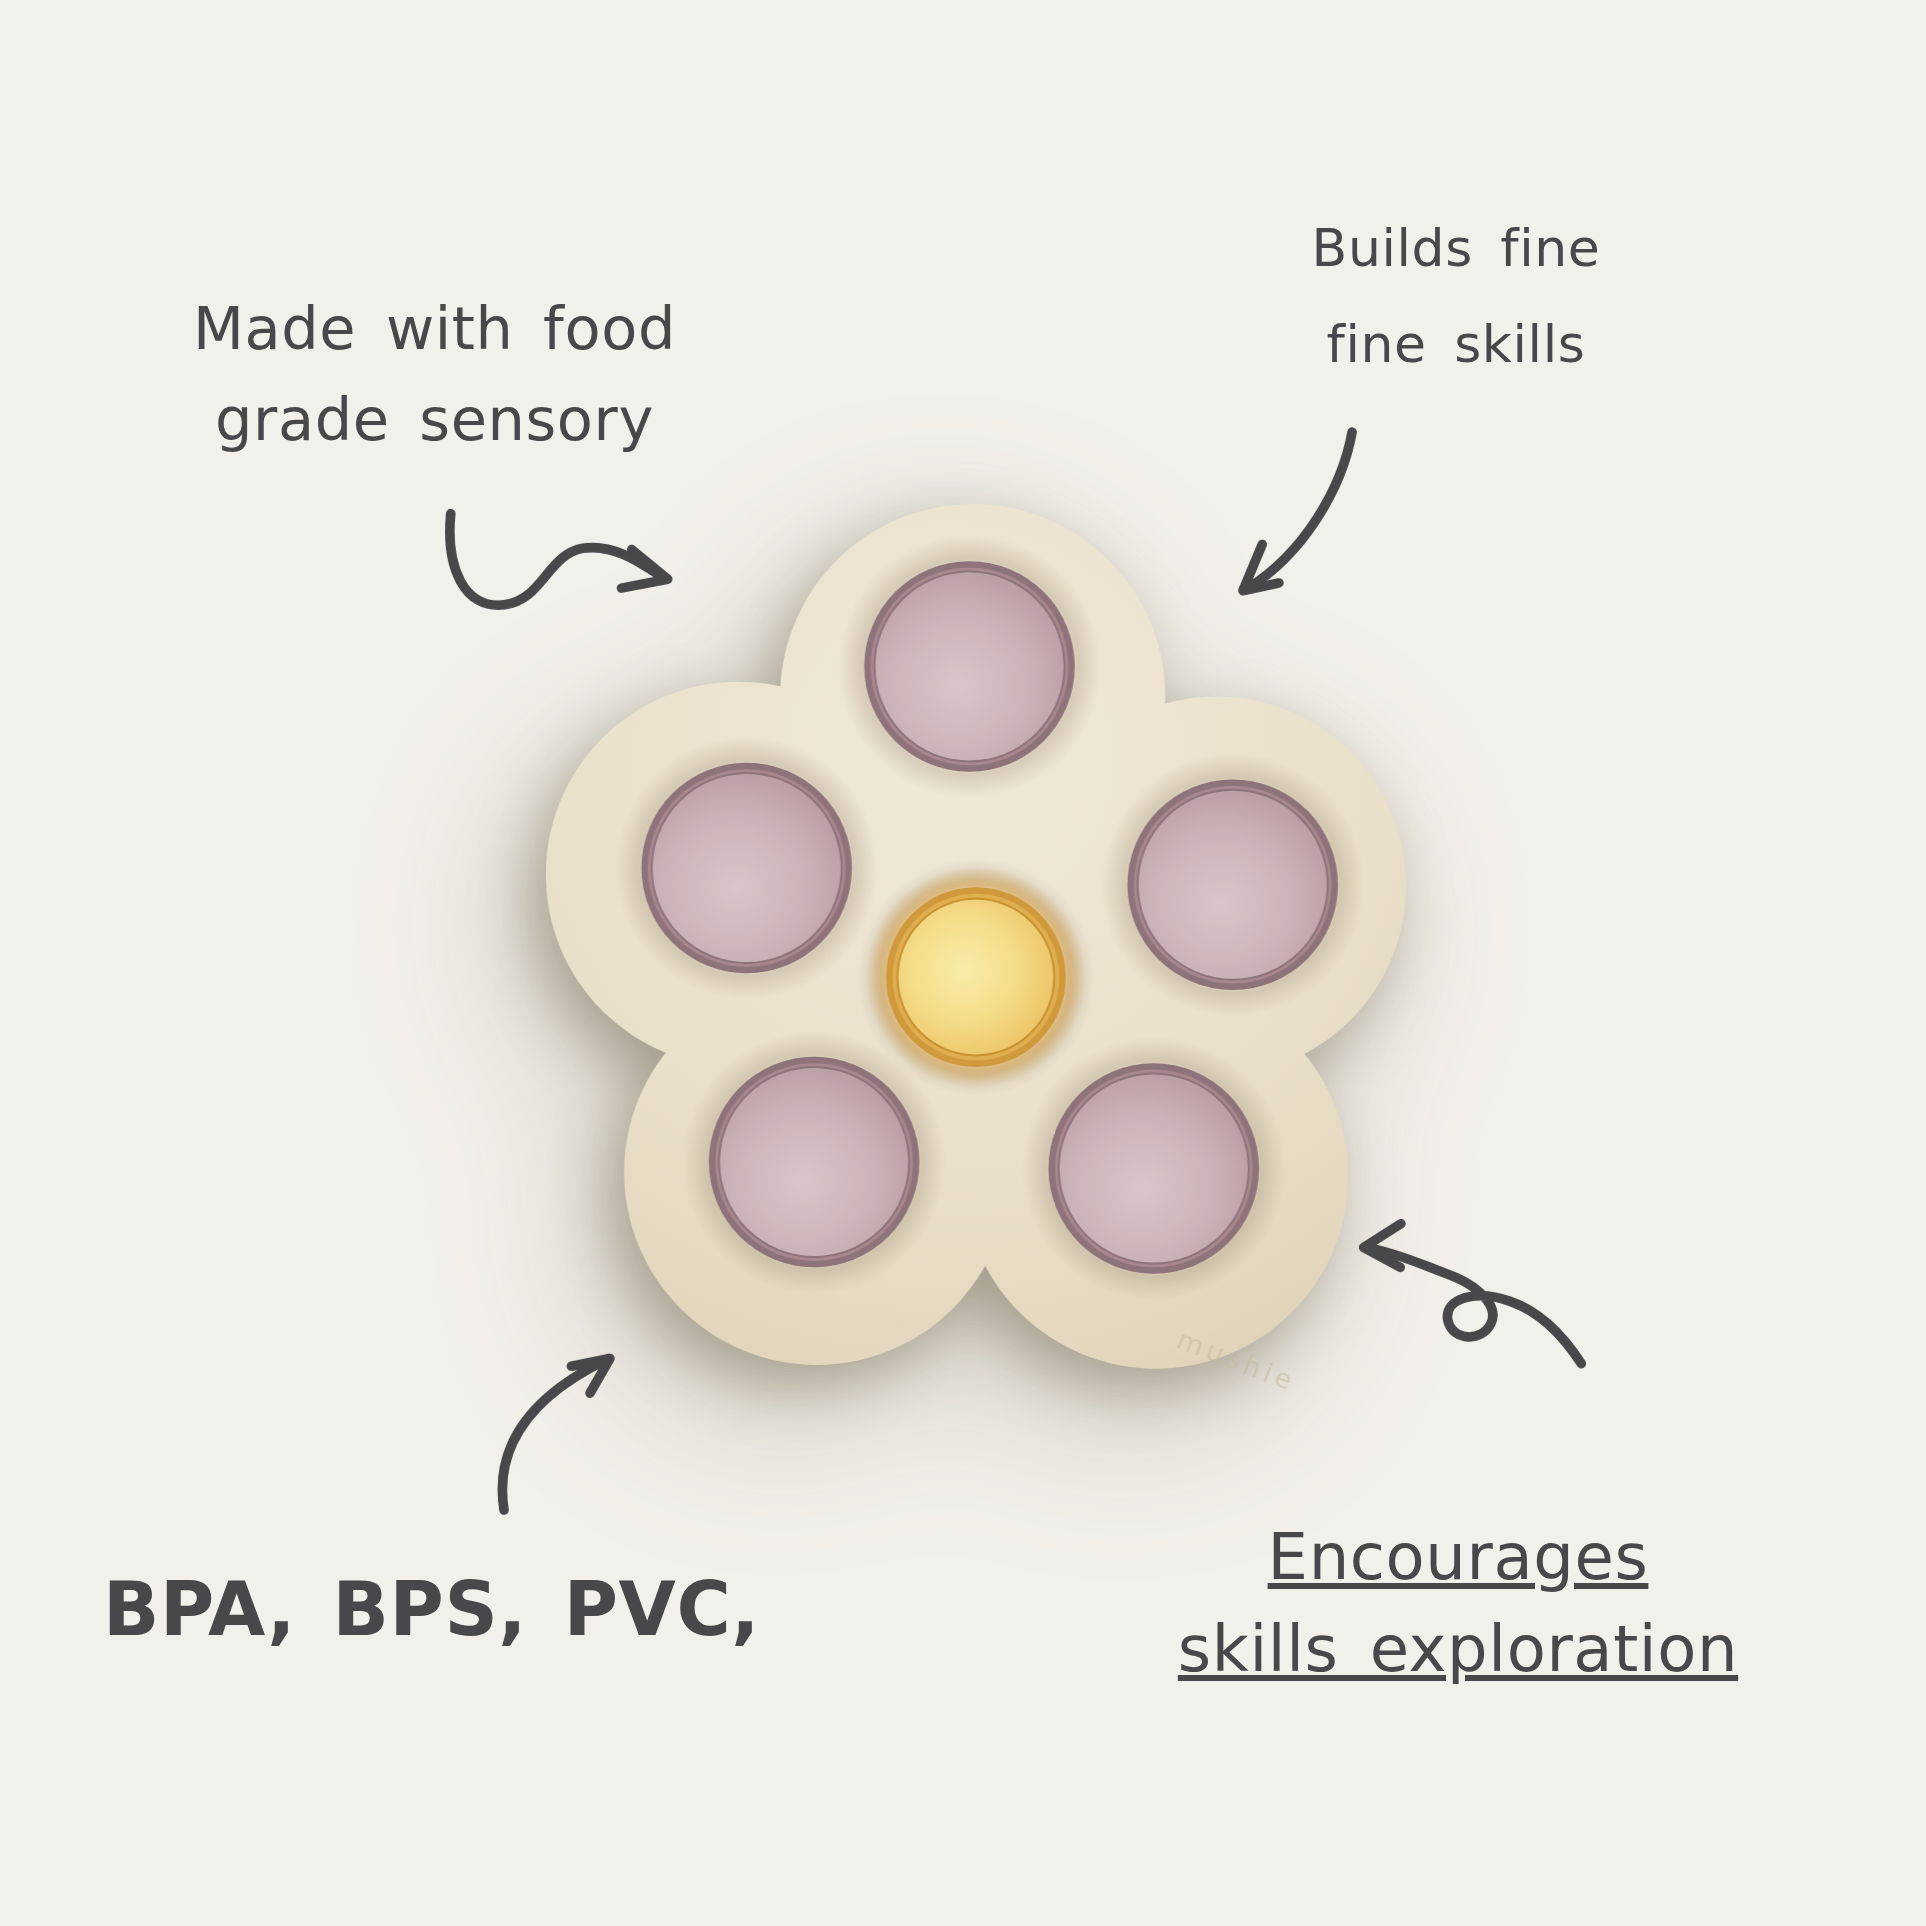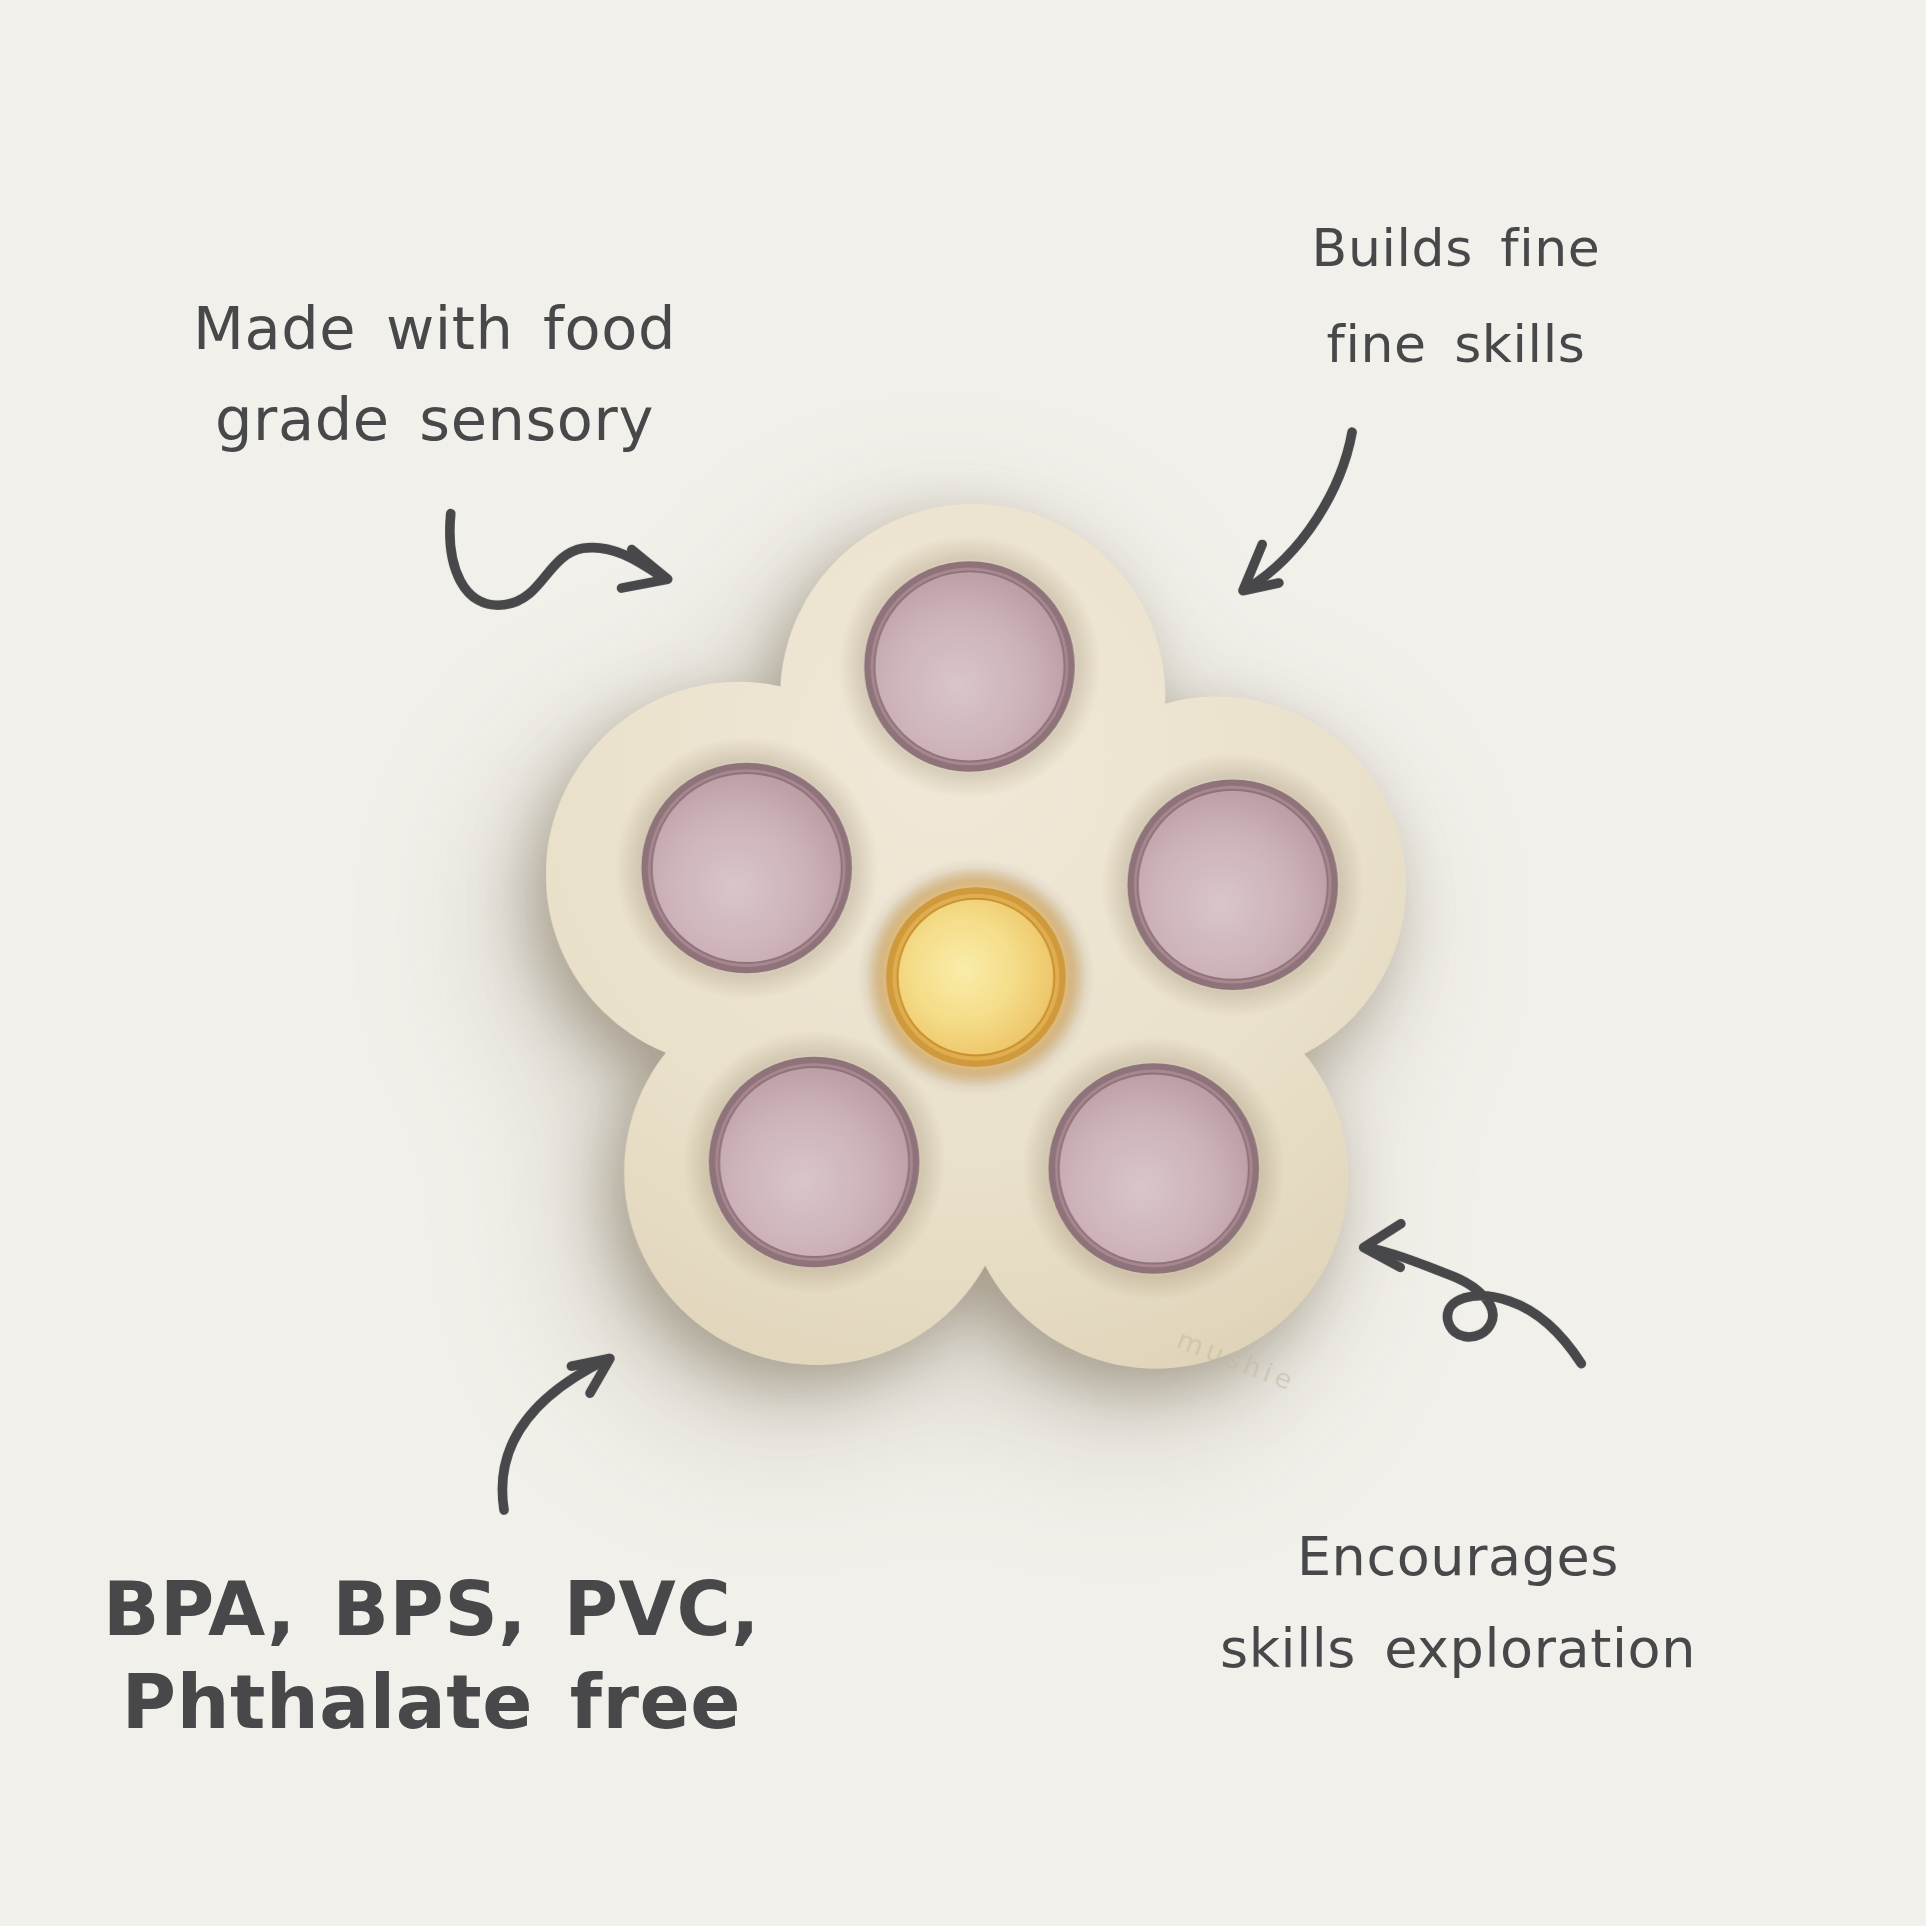--- a/index.html
+++ b/index.html
@@ -29,21 +29,21 @@
     position: absolute;
     text-align: center;
     color: #48484b;
     letter-spacing: 0.6px;
     word-spacing: 10.3px;
   }
   .note .line { white-space: nowrap; }
   .note-tl { left: 33px;   top: 283px;  width: 803px; font-size: 59px; line-height: 91px; }
   .note-tr { left: 1135px; top: 200px;  width: 642px; font-size: 52px; line-height: 96px; }
   .note-bl { left: 30px;   top: 1563px; width: 803px; font-size: 74px; line-height: 93px; font-weight: bold; }
-  .note-br { left: 1047px; top: 1511px; width: 822px; font-size: 54px; line-height: 92px; }
+  .note-br { left: 1047px; top: 1511px; width: 822px; font-size: 64px; line-height: 92px; text-decoration: underline; }
   .emboss-text {
     font-family: "DejaVu Sans", sans-serif;
     font-size: 42px;
     letter-spacing: 7px;
   }
 </style>
 </head>
 <body>
 
 <div class="stage">
@@ -168,21 +168,20 @@
     <div class="line">grade sensory</div>
   </div>
 
   <div class="note note-tr">
     <div class="line">Builds fine</div>
     <div class="line">fine skills</div>
   </div>
 
   <div class="note note-bl">
     <div class="line">BPA, BPS, PVC,</div>
-    <div class="line">Phthalate free</div>
   </div>
 
   <div class="note note-br">
     <div class="line">Encourages</div>
     <div class="line">skills exploration</div>
   </div>
 
 </div>
 
 

